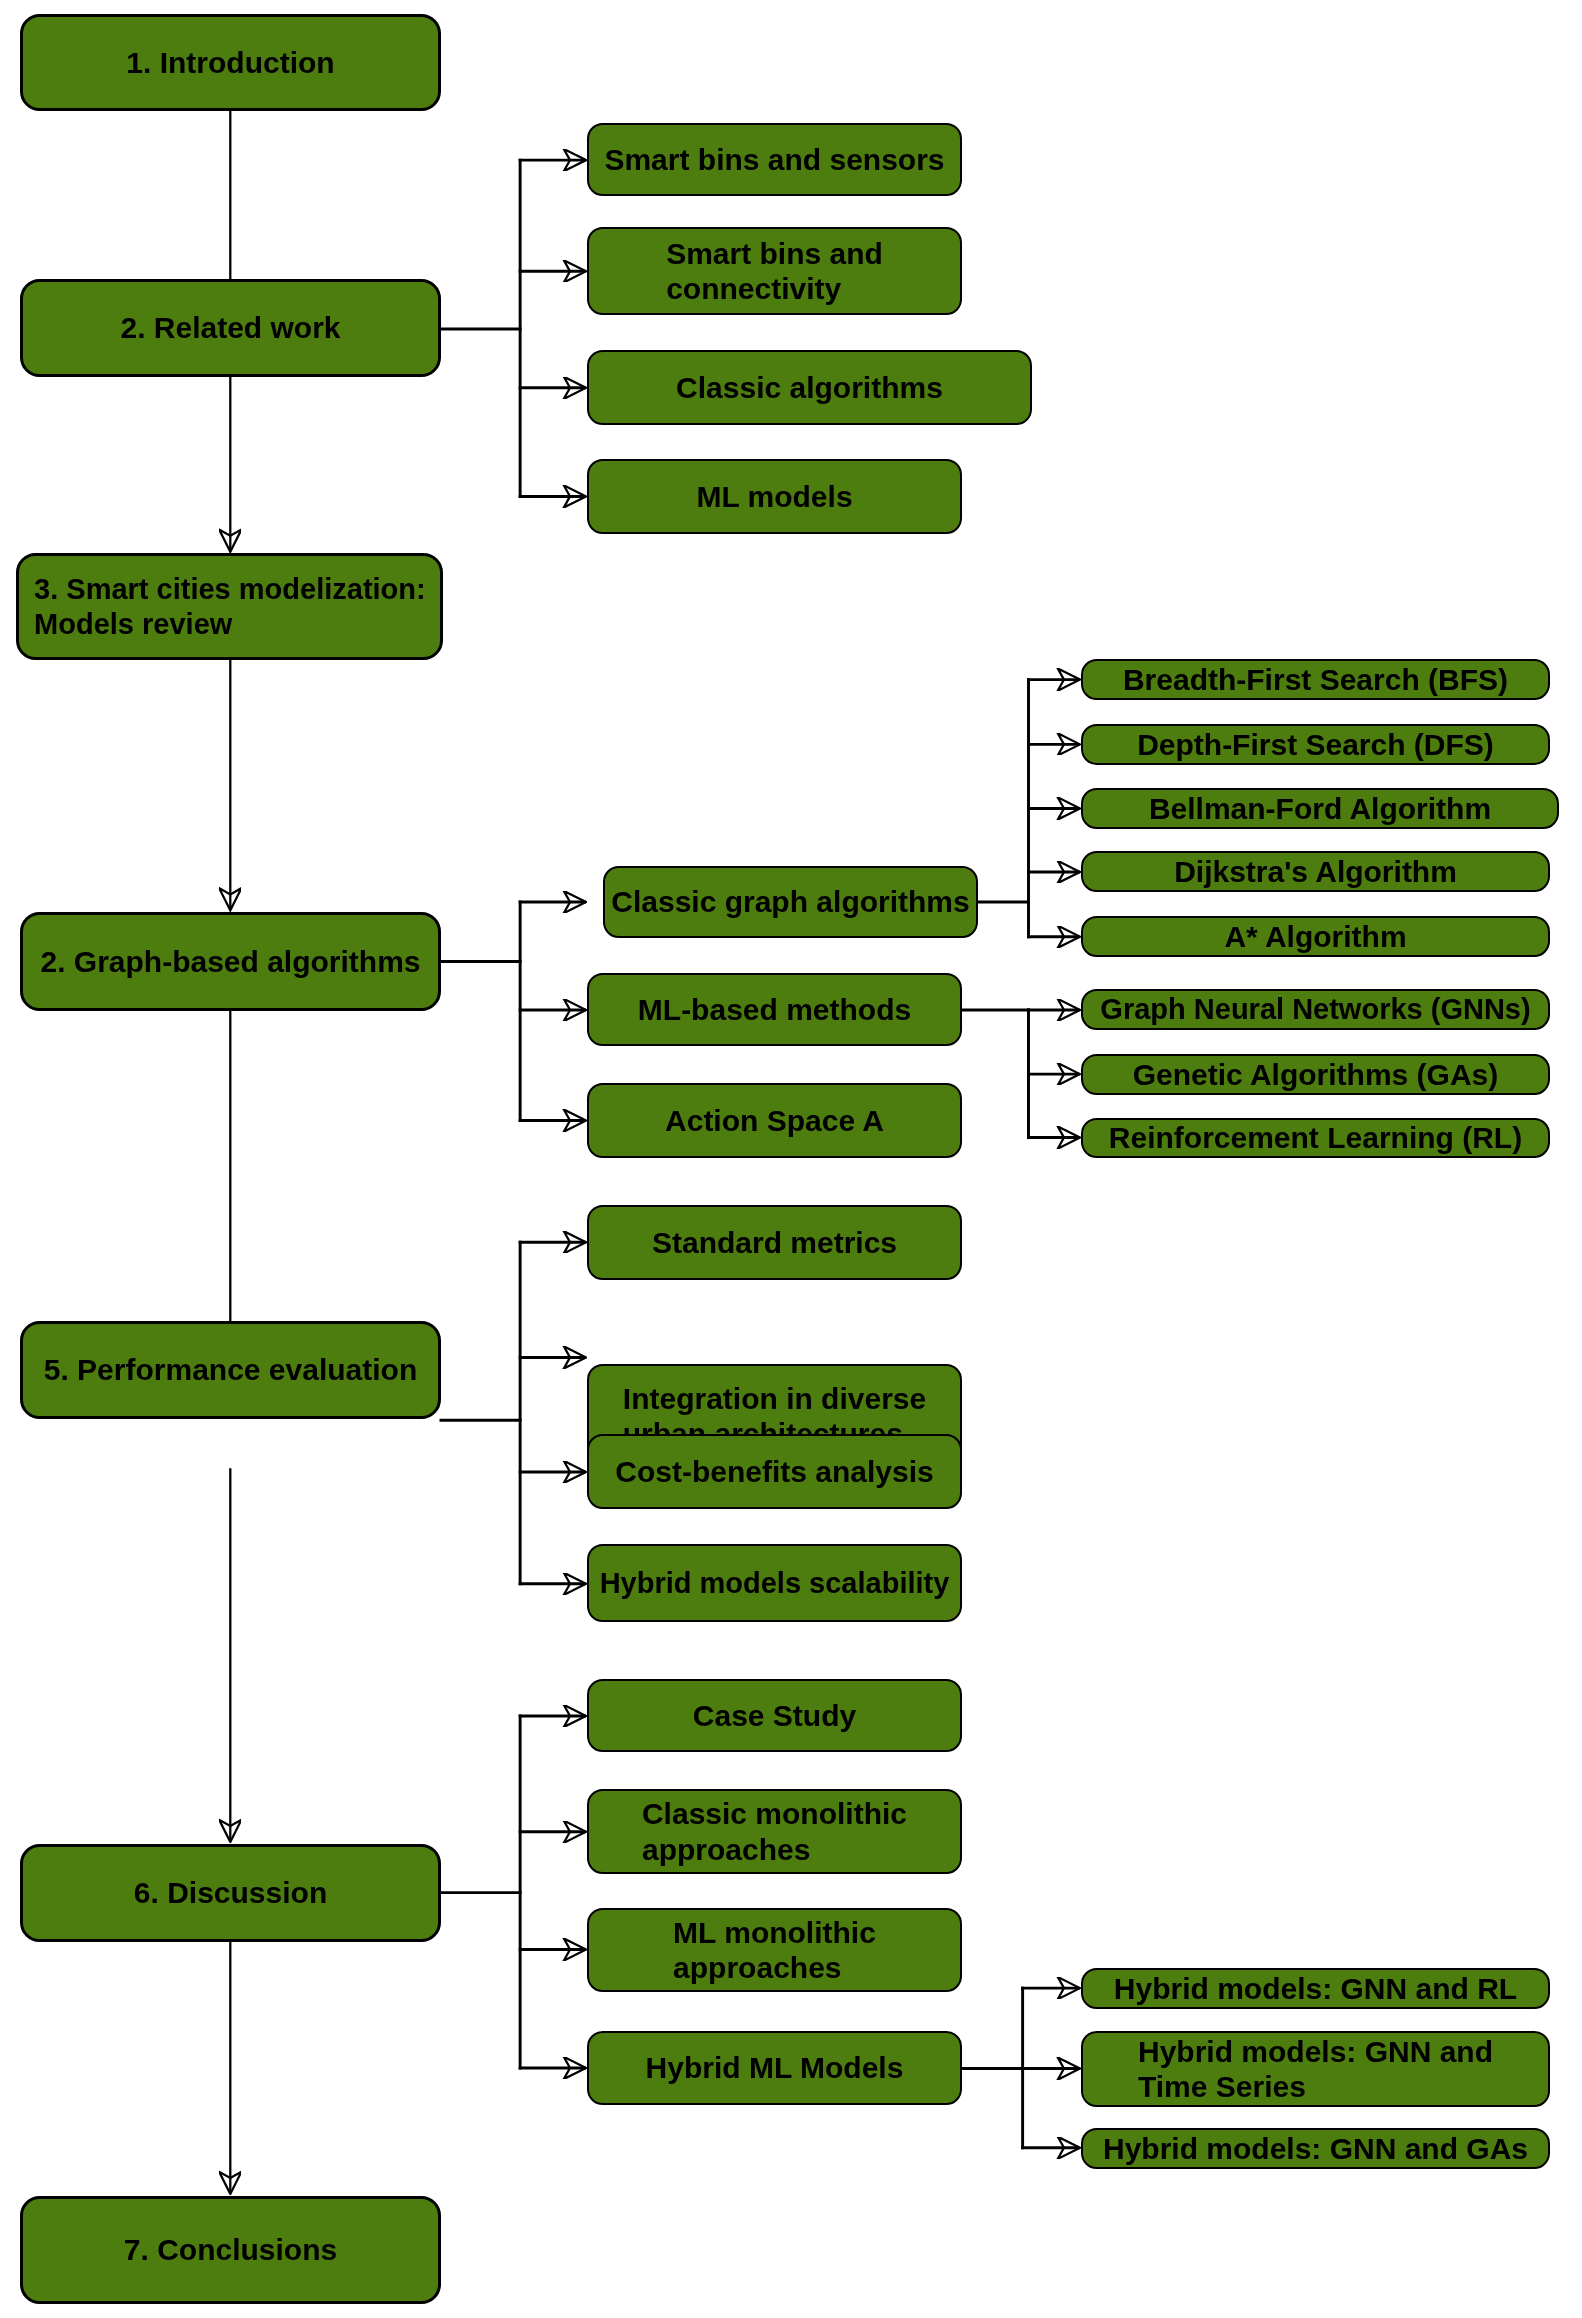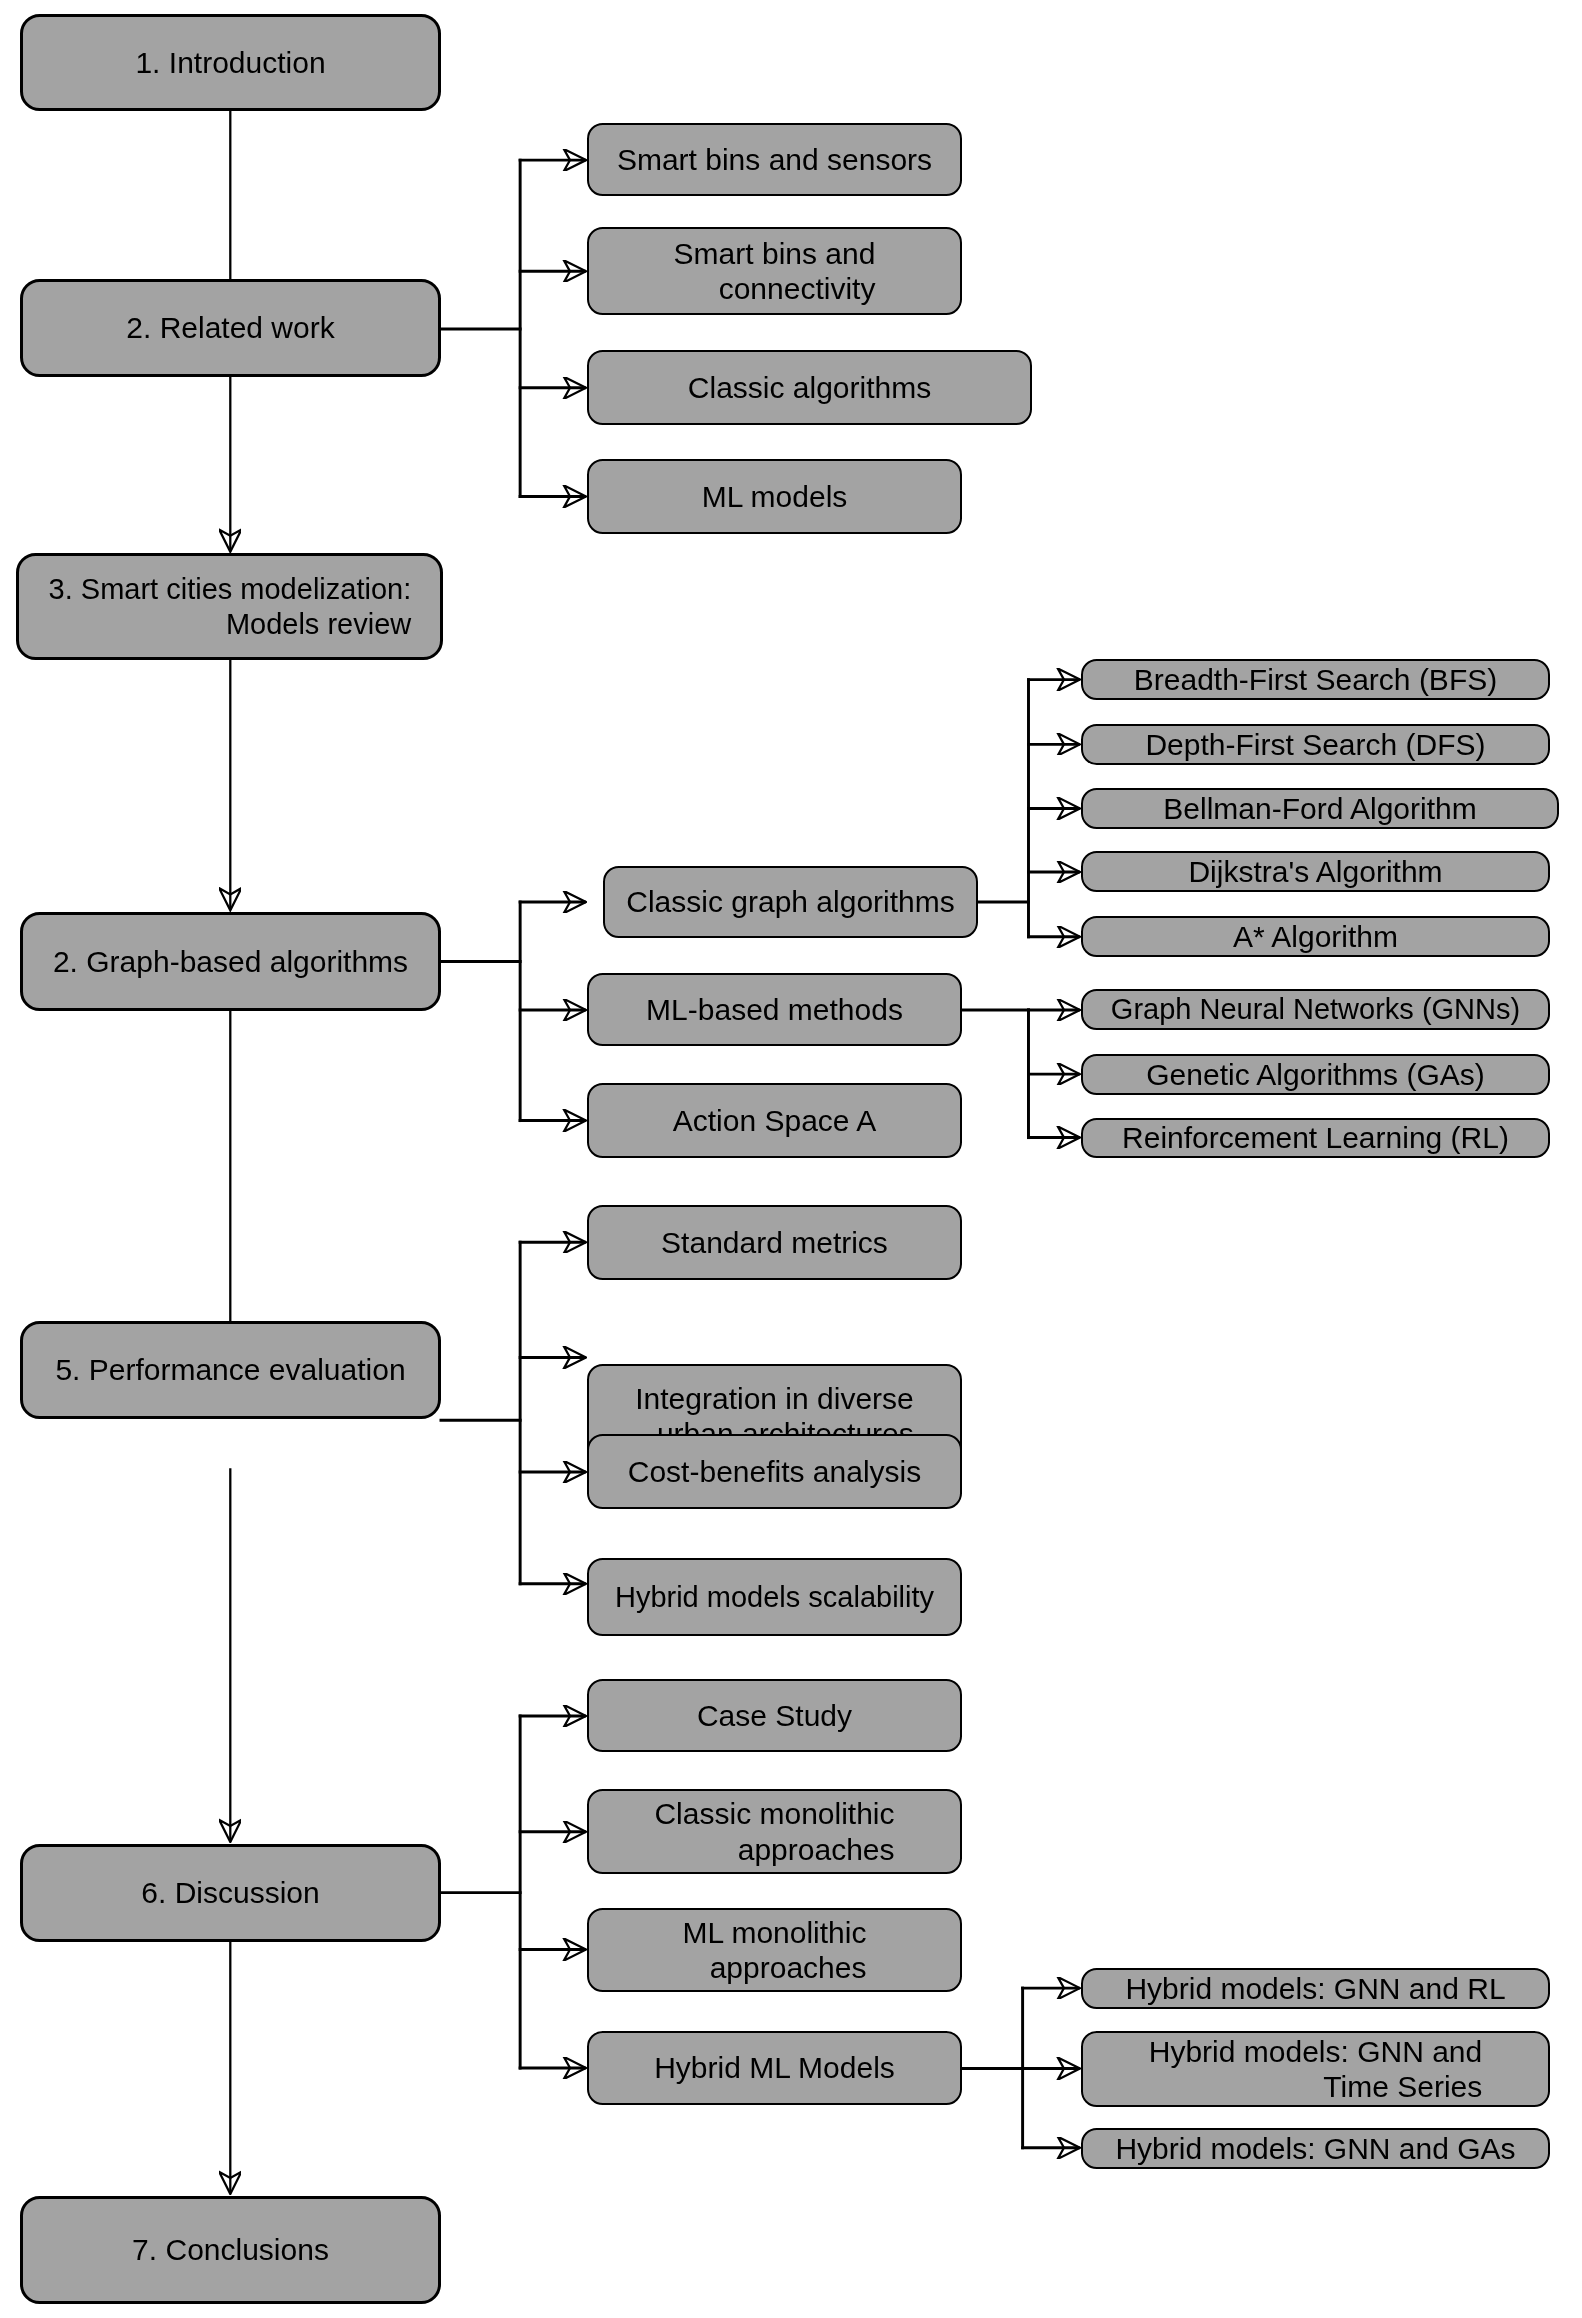--- a/index.html
+++ b/index.html
@@ -24,30 +24,31 @@
   #connector-layer path {
     fill: none;
     stroke: #000000;
     stroke-linecap: square;
   }
   #connector-layer path.spine { stroke-width: 3.5px; }
   #connector-layer path.tree  { stroke-width: 4.5px; }
   .node {
     position: absolute;
     box-sizing: border-box;
-    background: #a3a3a3;
+    background: #4d7c0f;
     border: 2.6px solid #000000;
     border-radius: 15.7px;
     display: flex;
     align-items: center;
     justify-content: center;
-    text-align: right;
+    text-align: left;
     font-size: 30px;
     line-height: 1.18;
     white-space: pre;
+    font-weight: bold;
   }
   .lvl1 { border-width: 3.3px; border-radius: 19.6px; }
   
   #b1 { left: 20px;  top: 14.4px;   width: 421px; height: 97px; }
   #b2 { left: 20px;  top: 279px;  width: 421px; height: 98px; }
   #b3 { left: 16.4px;  top: 553px;  width: 427px; height: 107px; font-size: 29px; }
   #b4 { left: 20px;  top: 912px; width: 421px; height: 99px; }
   #b5 { left: 20px;  top: 1321px; width: 421px; height: 98px; }
   #b6 { left: 20px;  top: 1844px; width: 421px; height: 98px; }
   #b7 { left: 20px;  top: 2196px; width: 421px; height: 108px; }
@@ -55,21 +56,21 @@
   #m1  { left: 587px; top: 123px;  width: 375px; height: 73px; }
   #m2  { left: 587px; top: 227px;  width: 375px; height: 88px; }
   #m3  { left: 587px; top: 350px;  width: 445px; height: 75px; }
   #m4  { left: 587px; top: 459px;  width: 375px; height: 75px; }
   #m5  { left: 603px; top: 866px; width: 375px; height: 72px; }
   #m6  { left: 587px; top: 973px; width: 375px; height: 73px; }
   #m7  { left: 587px; top: 1083px; width: 375px; height: 75px; }
   #m8  { left: 587px; top: 1205px; width: 375px; height: 75px; }
   #m9  { left: 587px; top: 1364px; width: 375px; height: 104px; }
   #m10 { left: 587px; top: 1434px; width: 375px; height: 75px; }
-  #m11 { left: 587px; top: 1544px; width: 375px; height: 78px; font-size: 29px; margin-top: 14px; }
+  #m11 { left: 587px; top: 1544px; width: 375px; height: 78px; font-size: 29px; }
   #m12 { left: 587px; top: 1679px; width: 375px; height: 73px; }
   #m13 { left: 587px; top: 1789px; width: 375px; height: 85px; }
   #m14 { left: 587px; top: 1908px; width: 375px; height: 84px; }
   #m15 { left: 587px; top: 2031px; width: 375px; height: 74px; }
   
   #r1  { left: 1081px; top: 659px; width: 469px; height: 41px; }
   #r2  { left: 1081px; top: 724px; width: 469px; height: 41px; }
   #r3  { left: 1081px; top: 788px; width: 478px; height: 41px; }
   #r4  { left: 1081px; top: 851px; width: 469px; height: 41px; }
   #r5  { left: 1081px; top: 916px; width: 469px; height: 41px; }

